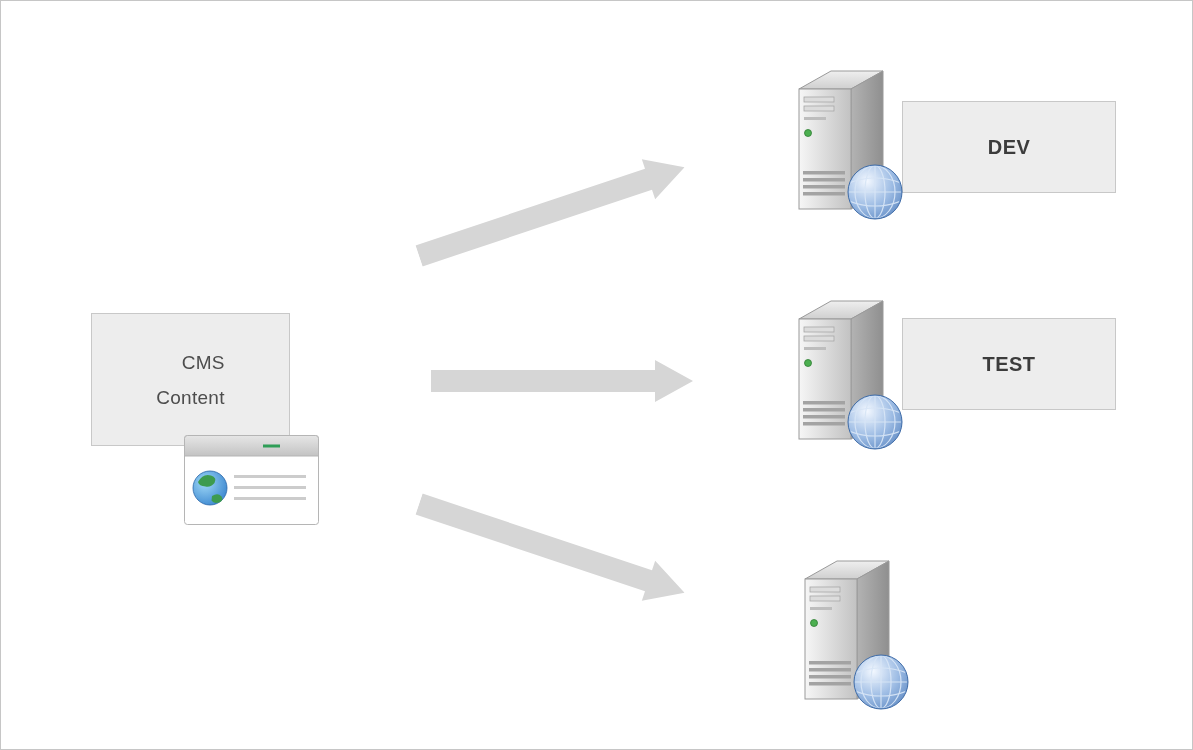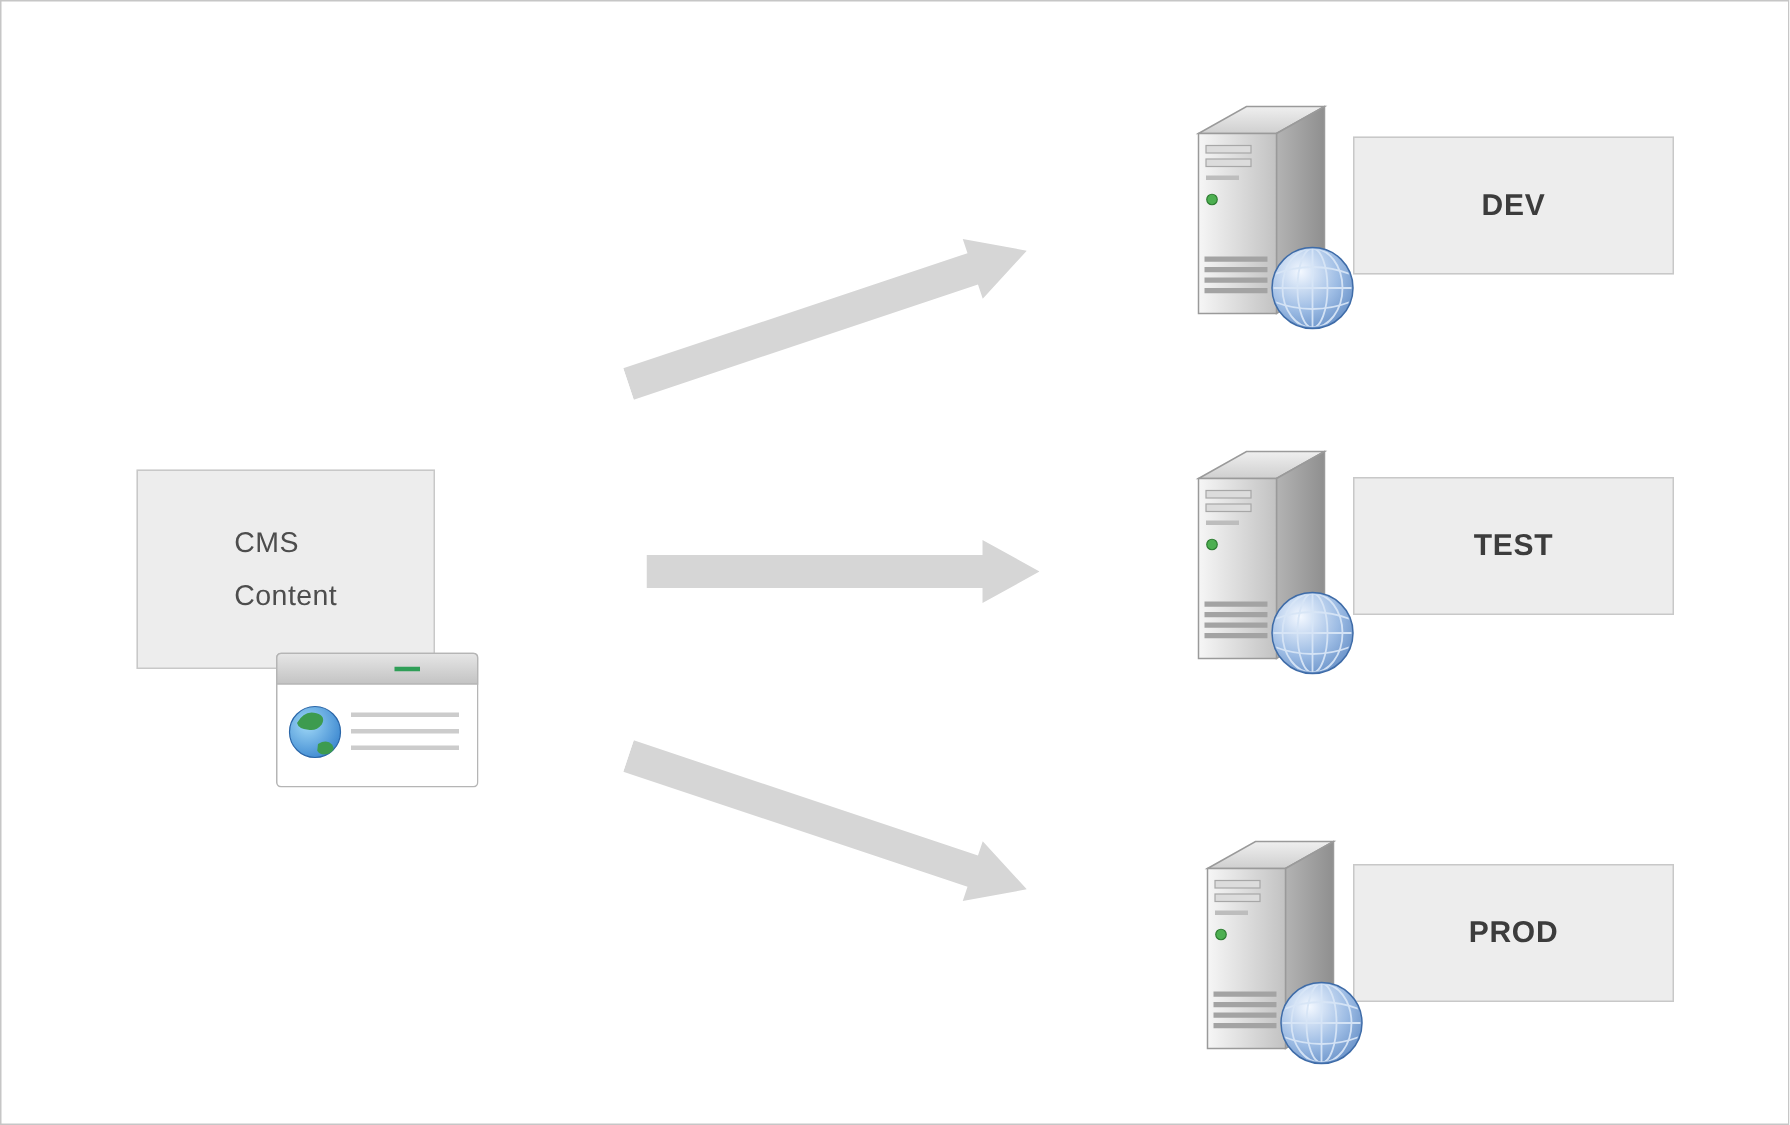--- a/index.html
+++ b/index.html
@@ -24,41 +24,41 @@
     position:absolute;
     background:var(--node-fill);
     border:1px solid var(--node-border);
     box-sizing:border-box;
   }
   .cms-node{
     left:90px;top:312px;width:199px;height:133px;
     display:flex;align-items:center;justify-content:center;
   }
   .cms-text{
-    text-align:left;
+    text-align:right;
     font-size:19px;
     color:var(--text);
     line-height:35px;
     letter-spacing:0.3px;
   }
   .label-box{
     position:absolute;
     left:901px;width:214px;height:92px;
     background:var(--node-fill);
     border:1px solid var(--node-border);
     box-sizing:border-box;
     display:flex;align-items:center;justify-content:center;
     z-index:1;
   }
   .label-box span{
     font-size:20px;font-weight:bold;
     color:var(--label-text);
     letter-spacing:0.5px;
   }
-  .label-dev{top:90px;}
+  .label-dev{top:100px;}
   .label-test{top:317px;text-align:right;}
   .label-prod{top:575px;}
   .server{
     position:absolute;width:120px;height:165px;z-index:2;
   }
   .server-dev{left:786px;top:58px;}
   .server-test{left:786px;top:288px;}
   .server-prod{left:792px;top:548px;}
   .browser{
     position:absolute;left:183px;top:434px;width:135px;height:90px;z-index:3;
@@ -162,23 +162,20 @@
   <svg class="arrow arrow-prod" width="280" height="46" viewBox="0 0 280 46">
     <polygon points="0,12 242,12 242,2 280,23 242,44 242,34 0,34"></polygon>
   </svg>
 
   <div class="label-box label-dev">
     <span>DEV</span>
   </div>
   <div class="label-box label-test">
     <span>TEST</span>
   </div>
-  <div class="label-box label-prod">
-    <span>PROD</span>
-  </div>
 
   <svg class="server server-dev" viewBox="0 0 120 165">
     <use href="#server-icon"></use>
   </svg>
   <svg class="server server-test" viewBox="0 0 120 165">
     <use href="#server-icon"></use>
   </svg>
   <svg class="server server-prod" viewBox="0 0 120 165">
     <use href="#server-icon"></use>
   </svg>

